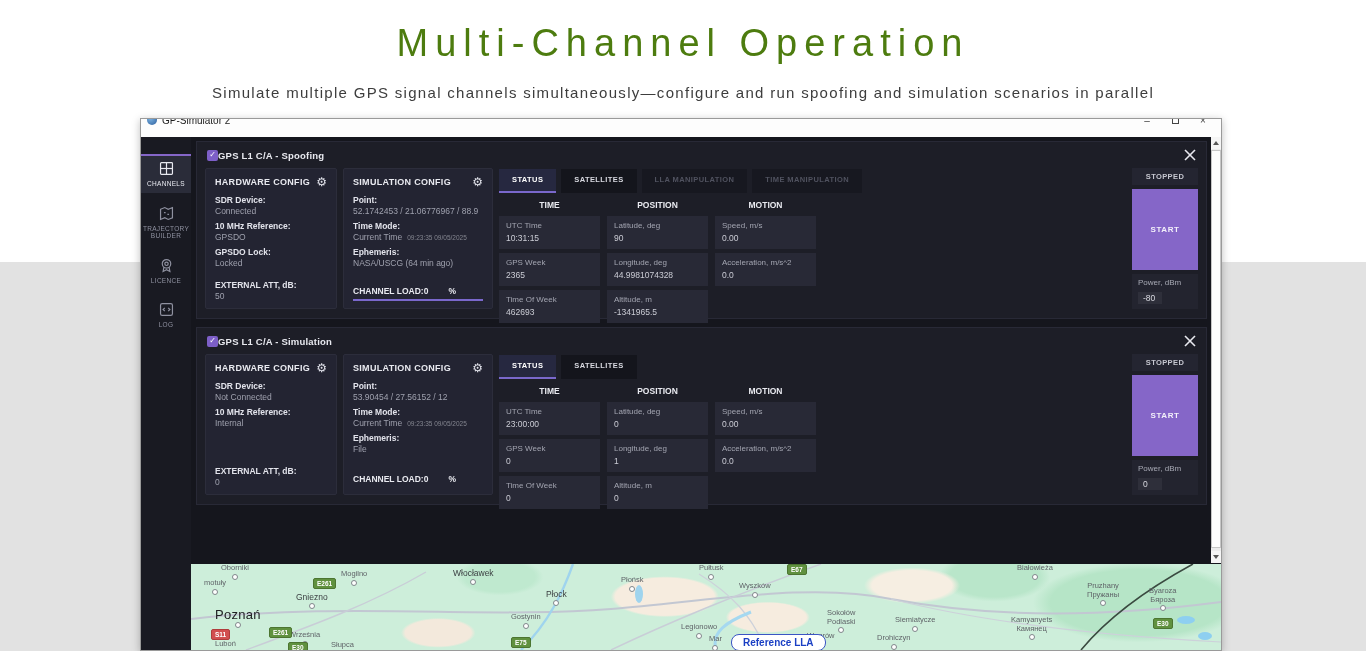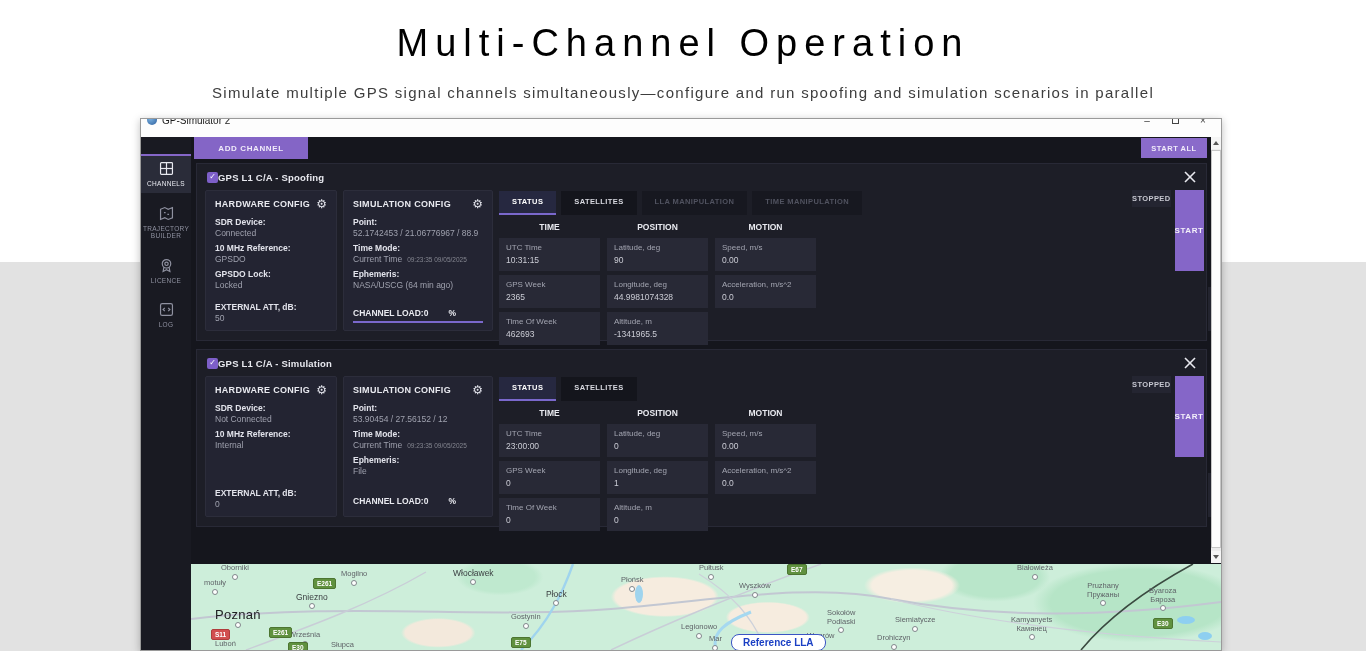--- a/index.html
+++ b/index.html
@@ -7,21 +7,21 @@
   body {
     font-family:"Liberation Sans", sans-serif;
     background:linear-gradient(#ffffff 0 262px, #e2e2e2 262px 100%);
     position:relative;
   }
 
   
   .slide-title {
     position:absolute; top:22px; left:0; width:100%;
     text-align:center; font-size:38px; font-weight:300;
-    letter-spacing:7px; color:#000000;
+    letter-spacing:7px; color:#4d7c0f;
   }
   .slide-subtitle {
     position:absolute; top:84px; left:0; width:100%;
     text-align:center; font-size:15px; font-weight:400;
     letter-spacing:1.3px; color:#3d3d3d;
   }
 
   
   .window {
     position:absolute; left:140px; top:118px;
@@ -98,21 +98,21 @@
   .tab.active { background:#262840; border-bottom:2px solid #7a68cc; color:#ffffff; }
   .tab.disabled { color:#50525f; background:#171820; cursor:default; }
   .scols { display:flex; gap:7px; }
   .scol { width:101px; display:flex; flex-direction:column; gap:4px; }
   .scol-head { text-align:center; font-size:8.5px; font-weight:bold; color:#e9eaf0; margin-bottom:2px; }
   .fieldbox { background:#282936; padding:4px 7px; height:33px; }
   .fb-label { font-size:8px; color:#a3a5b1; line-height:12px; }
   .fb-value { font-size:8.5px; color:#cbccd5; line-height:12px; }
 
   
-  .run { width:66px; flex:0 0 auto; display:flex; gap:4px; }
+  .run { width:66px; flex:0 0 auto; display:flex; flex-direction:column; gap:4px; }
   .run-state { height:17px; background:#242531; color:#c6c7d0; font-size:7.5px; font-weight:bold;
     display:flex; align-items:center; justify-content:center; letter-spacing:.4px; }
   .run-start { height:81px; background:#8566c8; color:#f3f0fa; font-size:8px; font-weight:bold;
     letter-spacing:.6px; display:flex; align-items:center; justify-content:center; cursor:pointer; }
   .run-power { margin-top:auto; background:#23242f; padding:4px 6px; }
   .rp-label { font-size:8px; color:#a7a9b4; }
   .rp-value { font-size:8.5px; color:#d8d9e0; background:#2e2f3a; display:inline-block;
     padding:1px 5px; margin-top:2px; min-width:24px; }
 
   
@@ -205,24 +205,20 @@
         <svg viewBox="0 0 20 20">
             <rect x="3" y="3" width="14" height="14" rx="2"></rect>
             <path d="M8 8 L6 10 L8 12"></path>
             <path d="M12 8 L14 10 L12 12"></path>
           </svg>
         <span class="side-label">LOG</span>
       </div>
     </div>
 
     <div class="main">
-      <div class="toolbar">
-        <button class="btn add-channel">ADD CHANNEL</button>
-        <button class="btn start-all">START ALL</button>
-      </div>
 
       <div class="content">
 
         <div class="card">
           <div class="card-head">
             <span class="checkbox"></span>
             <span class="chan-name">GPS L1 C/A - Spoofing</span>
             <span class="chan-close">
               <svg viewBox="0 0 12 12">
                   <line x1="1" y1="1" x2="11" y2="11"></line>

